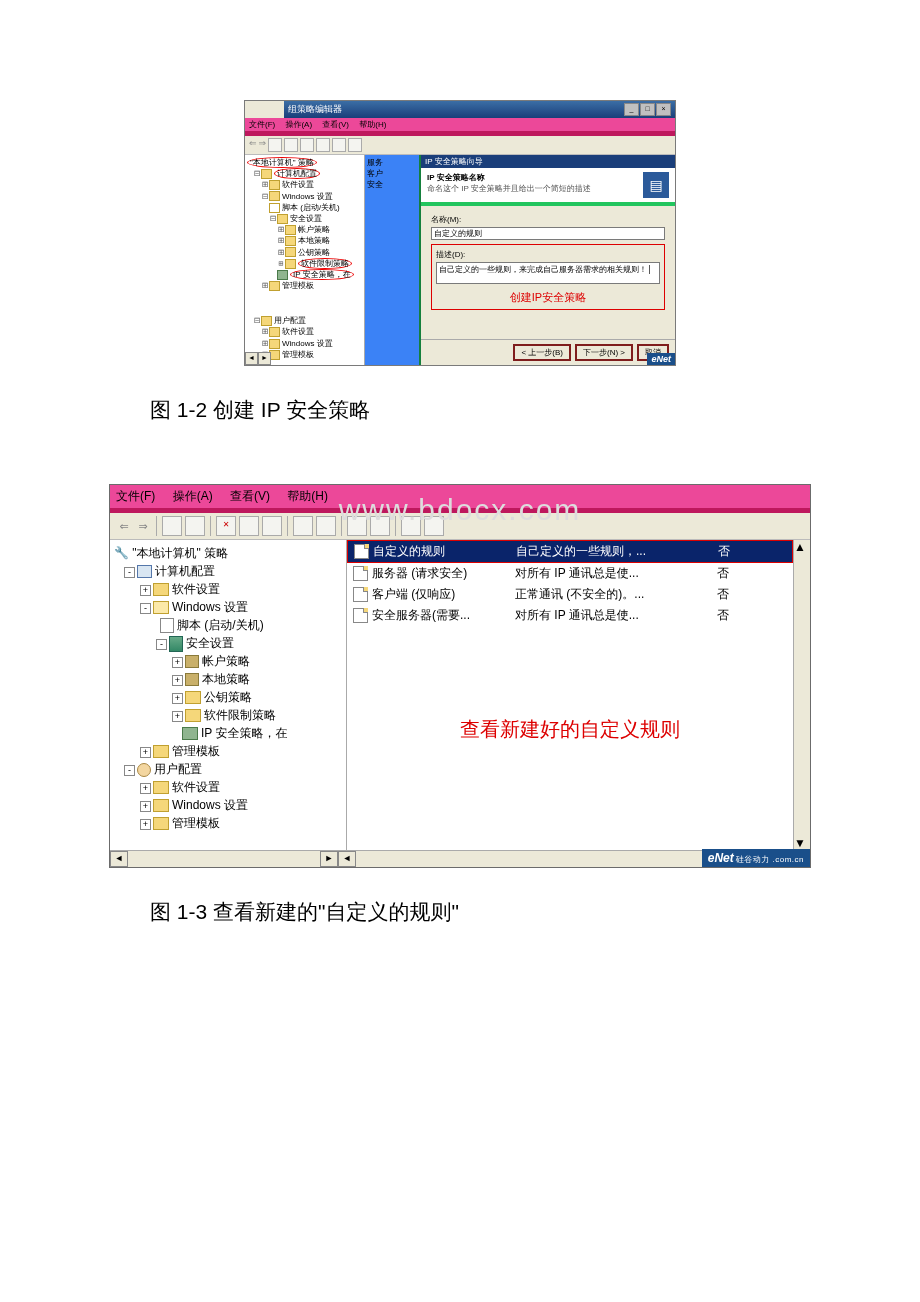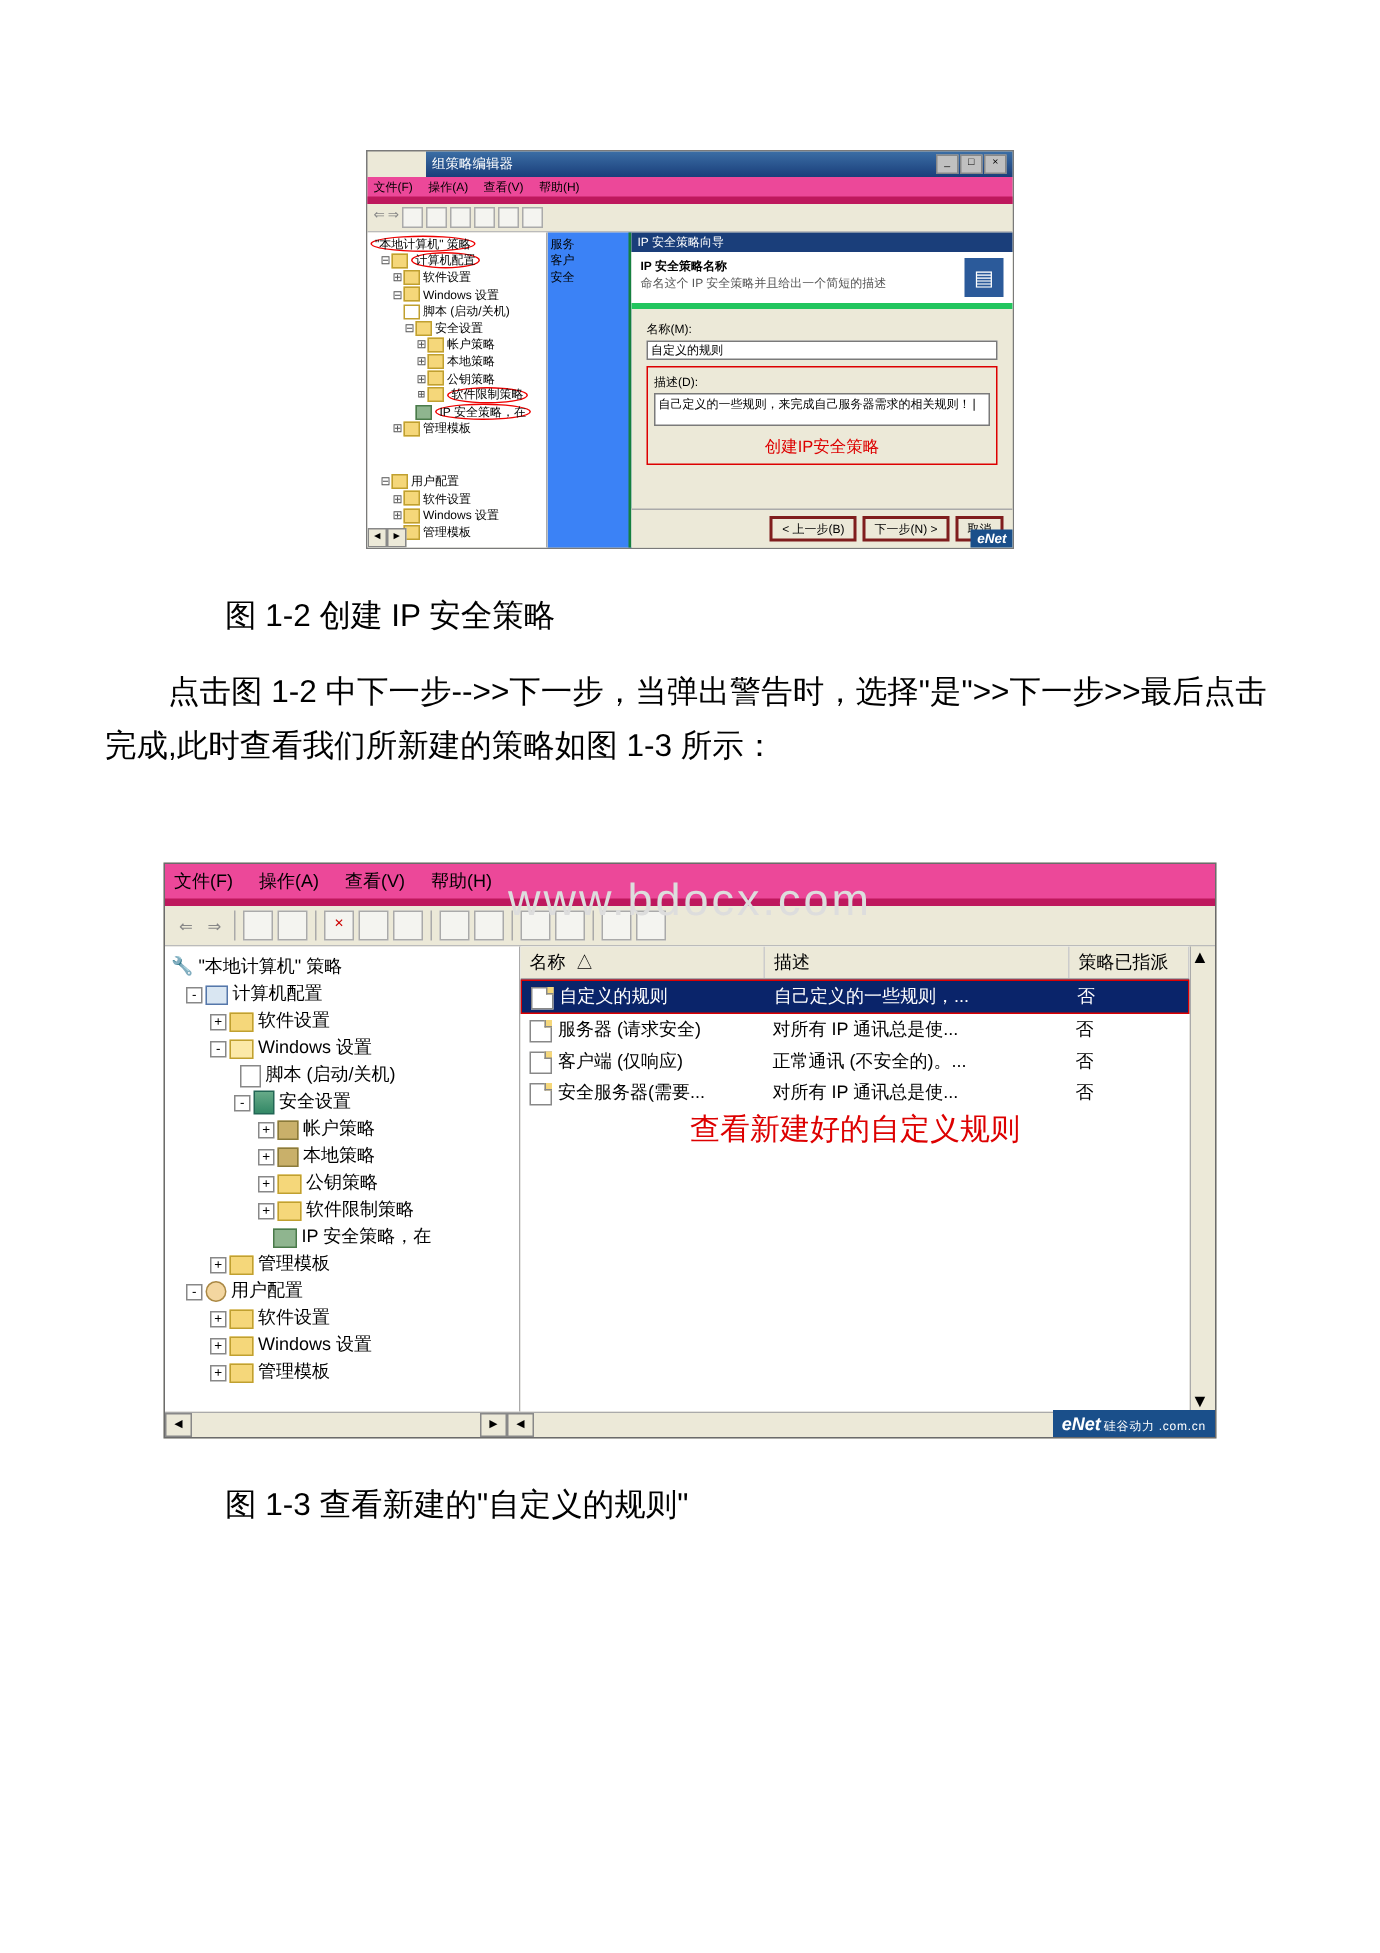--- a/index.html
+++ b/index.html
@@ -274,20 +274,21 @@
   .list-row.selected .doc-ico { background:#fff;}
   .doc-ico { display:inline-block; width:13px;height:13px; background:#fff; border:1px solid #888; vertical-align:middle; margin-right:4px; position:relative;}
   .doc-ico::after{content:""; position:absolute; right:-1px; top:-1px; width:4px;height:4px; background:#f5d77a; border-left:1px solid #888; border-bottom:1px solid #888;}
   .red-border-row {
     border:1px solid #d00;
   }
   .large-annot {
     color:#d00;
     font-size:20px;
     text-align:center;
+    margin-top:90px;
     font-family:Liberation Serif, serif;
   }
   .large-scroll-h {
     height:16px;
     background:#ece9d8;
     border-top:1px solid #aaa;
     display:flex;
     justify-content:space-between;
   }
   .large-scroll-h .sbtn{
@@ -403,21 +404,20 @@
             <button>取消</button>
           </div>
           <div class="enet-badge">eNet</div>
         </div>
       </div>
     </div>
   </div>
 
   <div class="caption">图 1-2 创建 IP 安全策略</div>
 
-  <div class="para">点击图 1-2 中下一步--&gt;&gt;下一步，当弹出警告时，选择"是"&gt;&gt;下一步&gt;&gt;最后点击完成,此时查看我们所新建的策略如图 1-3 所示：</div>
 
   <div class="figure-block">
     <div class="win-large">
       <div class="watermark">www.bdocx.com</div>
       <div class="menubar">
         <span>文件(F)</span>
         <span>操作(A)</span>
         <span>查看(V)</span>
         <span>帮助(H)</span>
       </div>
@@ -454,25 +454,20 @@
           <div class="row" style="padding-left:58px;"><span class="box">+</span><span class="ico-folder"></span><span>公钥策略</span></div>
           <div class="row" style="padding-left:58px;"><span class="box">+</span><span class="ico-folder"></span><span>软件限制策略</span></div>
           <div class="row" style="padding-left:68px;"><span class="ico-ip"></span><span>IP 安全策略，在</span></div>
           <div class="row" style="padding-left:26px;"><span class="box">+</span><span class="ico-folder"></span><span>管理模板</span></div>
           <div class="row" style="padding-left:10px;"><span class="box">-</span><span class="ico-user"></span><span>用户配置</span></div>
           <div class="row" style="padding-left:26px;"><span class="box">+</span><span class="ico-folder"></span><span>软件设置</span></div>
           <div class="row" style="padding-left:26px;"><span class="box">+</span><span class="ico-folder"></span><span>Windows 设置</span></div>
           <div class="row" style="padding-left:26px;"><span class="box">+</span><span class="ico-folder"></span><span>管理模板</span></div>
         </div>
         <div class="large-list">
-          <div class="list-header">
-            <div class="col-name"><span>名称</span>&nbsp;&nbsp;△</div>
-            <div class="col-desc">描述</div>
-            <div class="col-asg">策略已指派</div>
-          </div>
           <div class="list-row selected red-border-row">
             <div class="col-name"><span class="doc-ico"></span><span>自定义的规则</span></div>
             <div class="col-desc">自己定义的一些规则，...</div>
             <div class="col-asg">否</div>
           </div>
           <div class="list-row">
             <div class="col-name"><span class="doc-ico"></span><span>服务器 (请求安全)</span></div>
             <div class="col-desc">对所有 IP 通讯总是使...</div>
             <div class="col-asg">否</div>
           </div>

